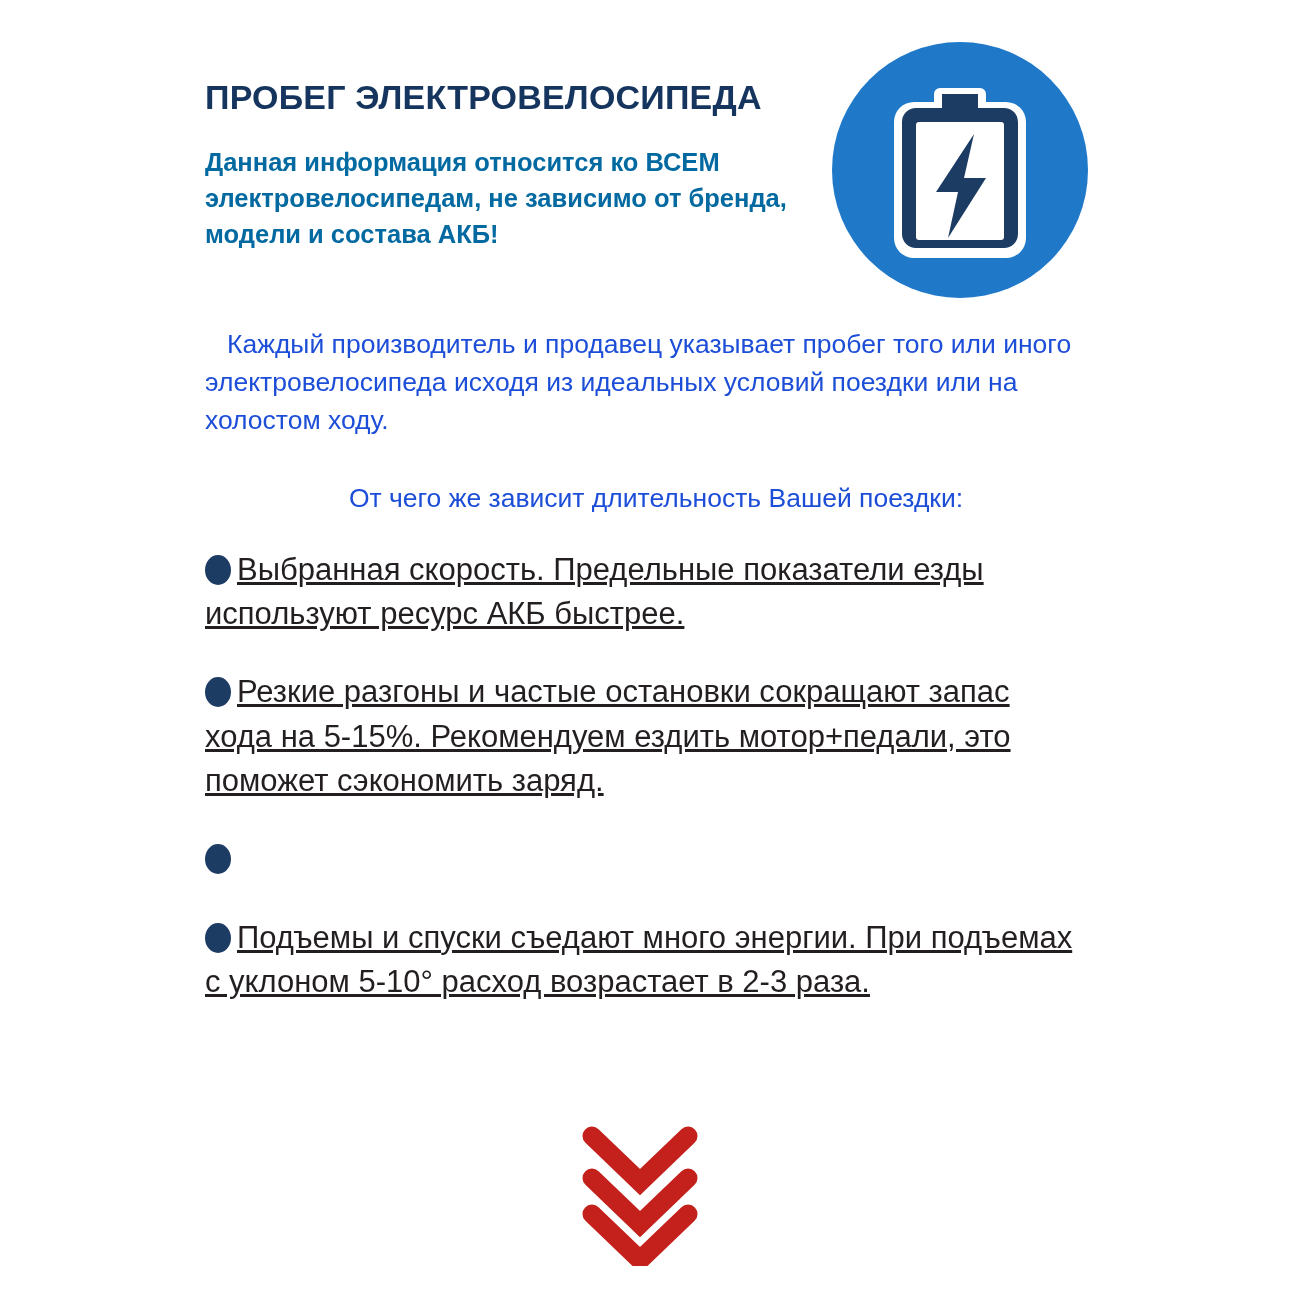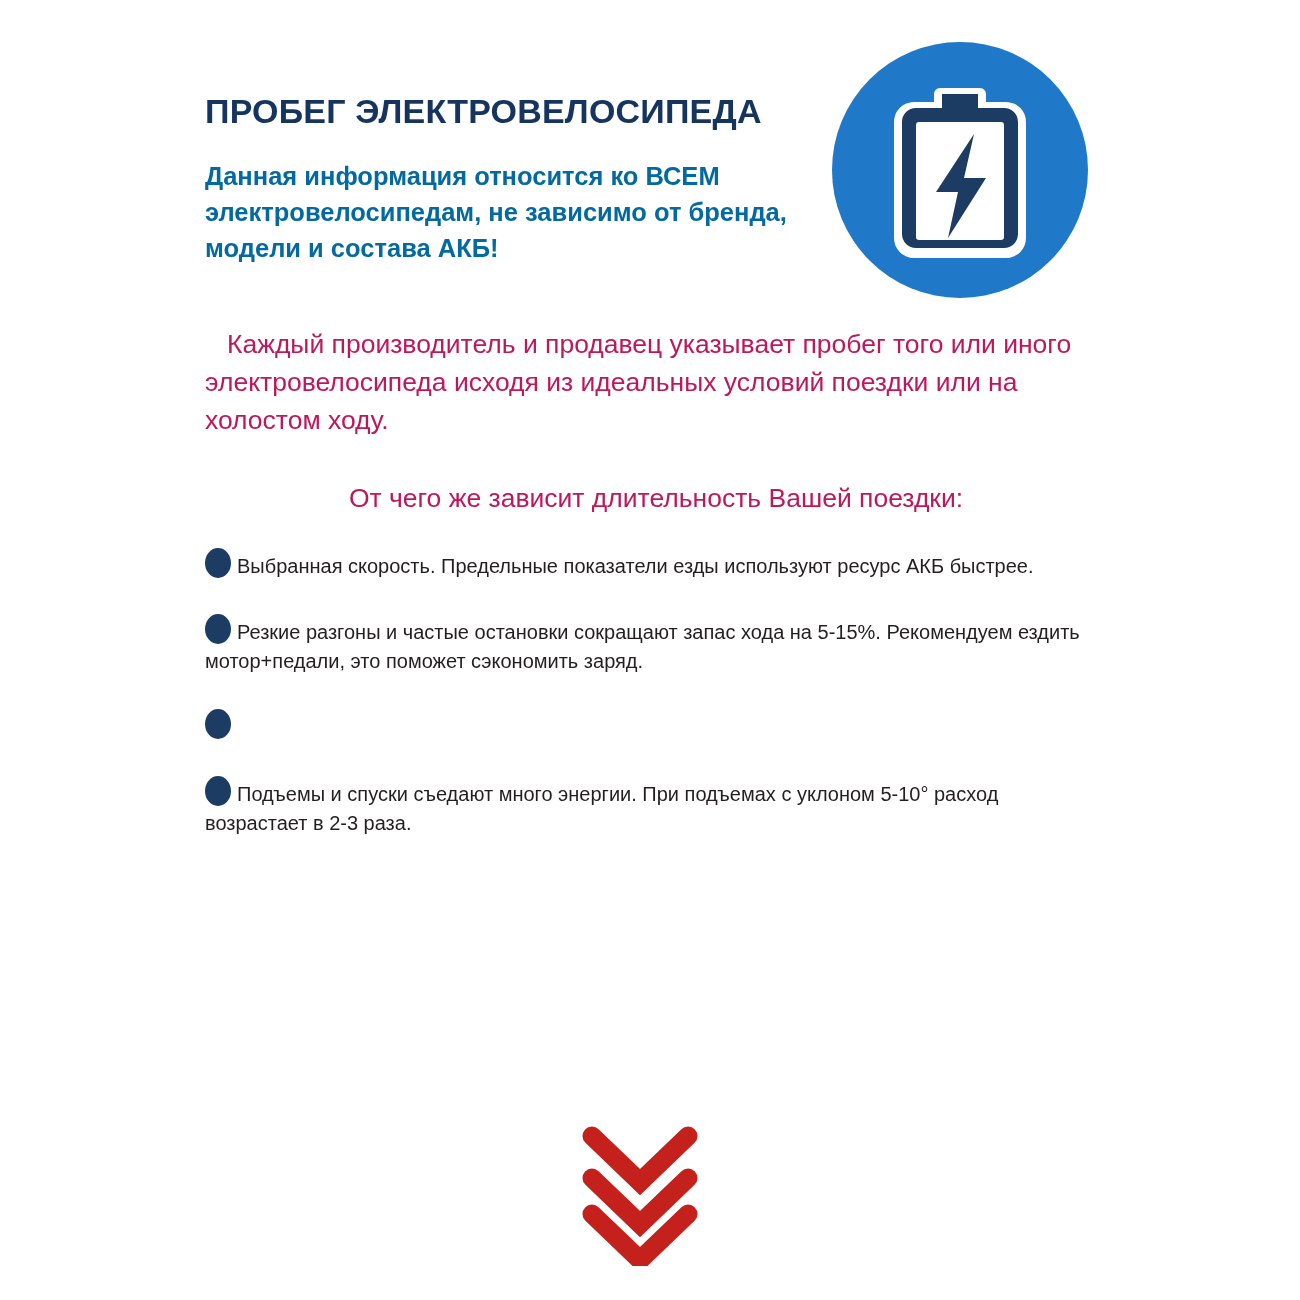--- a/index.html
+++ b/index.html
@@ -28,21 +28,21 @@
     position: absolute;
     left: 0;
     top: 0;
     width: 1300px;
     height: 310px;
   }
 
   .header-text {
     position: absolute;
     left: 205px;
-    top: 92px;
+    top: 78px;
     width: 640px;
   }
 
   .title {
     margin: 0;
     font-size: 34px;
     font-weight: bold;
     letter-spacing: 0.2px;
     color: #15355f;
     line-height: 1.12;
@@ -78,42 +78,43 @@
     position: absolute;
     left: 205px;
     top: 326px;
     width: 880px;
   }
 
   .para {
     margin: 0 0 40px 0;
     font-size: 26.5px;
     line-height: 1.43;
-    color: #be185d;
+    color: #1d4ed8;
     text-indent: 22px;
   }
 
   .para.question {
     margin-bottom: 30px;
     text-align: center;
   }
 
   .bullets {
     margin: 0;
     padding: 0;
     list-style: none;
   }
 
   .bullet {
     position: relative;
     margin: 0 0 34px 0;
     padding-left: 0;
-    font-size: 20px;
+    font-size: 31px;
     line-height: 1.43;
     color: #231f20;
+    text-decoration: underline;
   }
   .bullet:last-child {
     margin-bottom: 0;
   }
 
   .bullet-dot {
     display: inline-block;
     width: 26px;
     height: 30px;
     margin-right: 6px;

